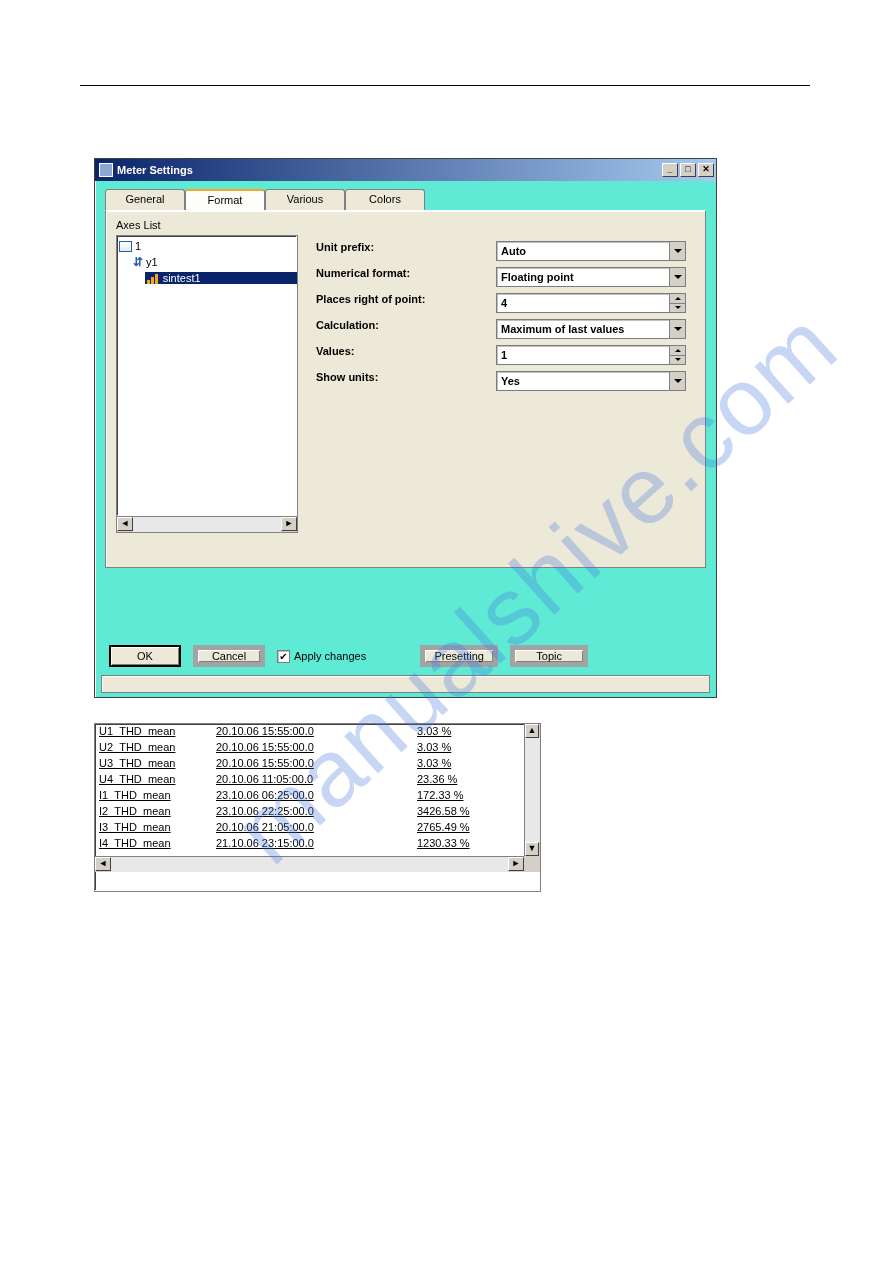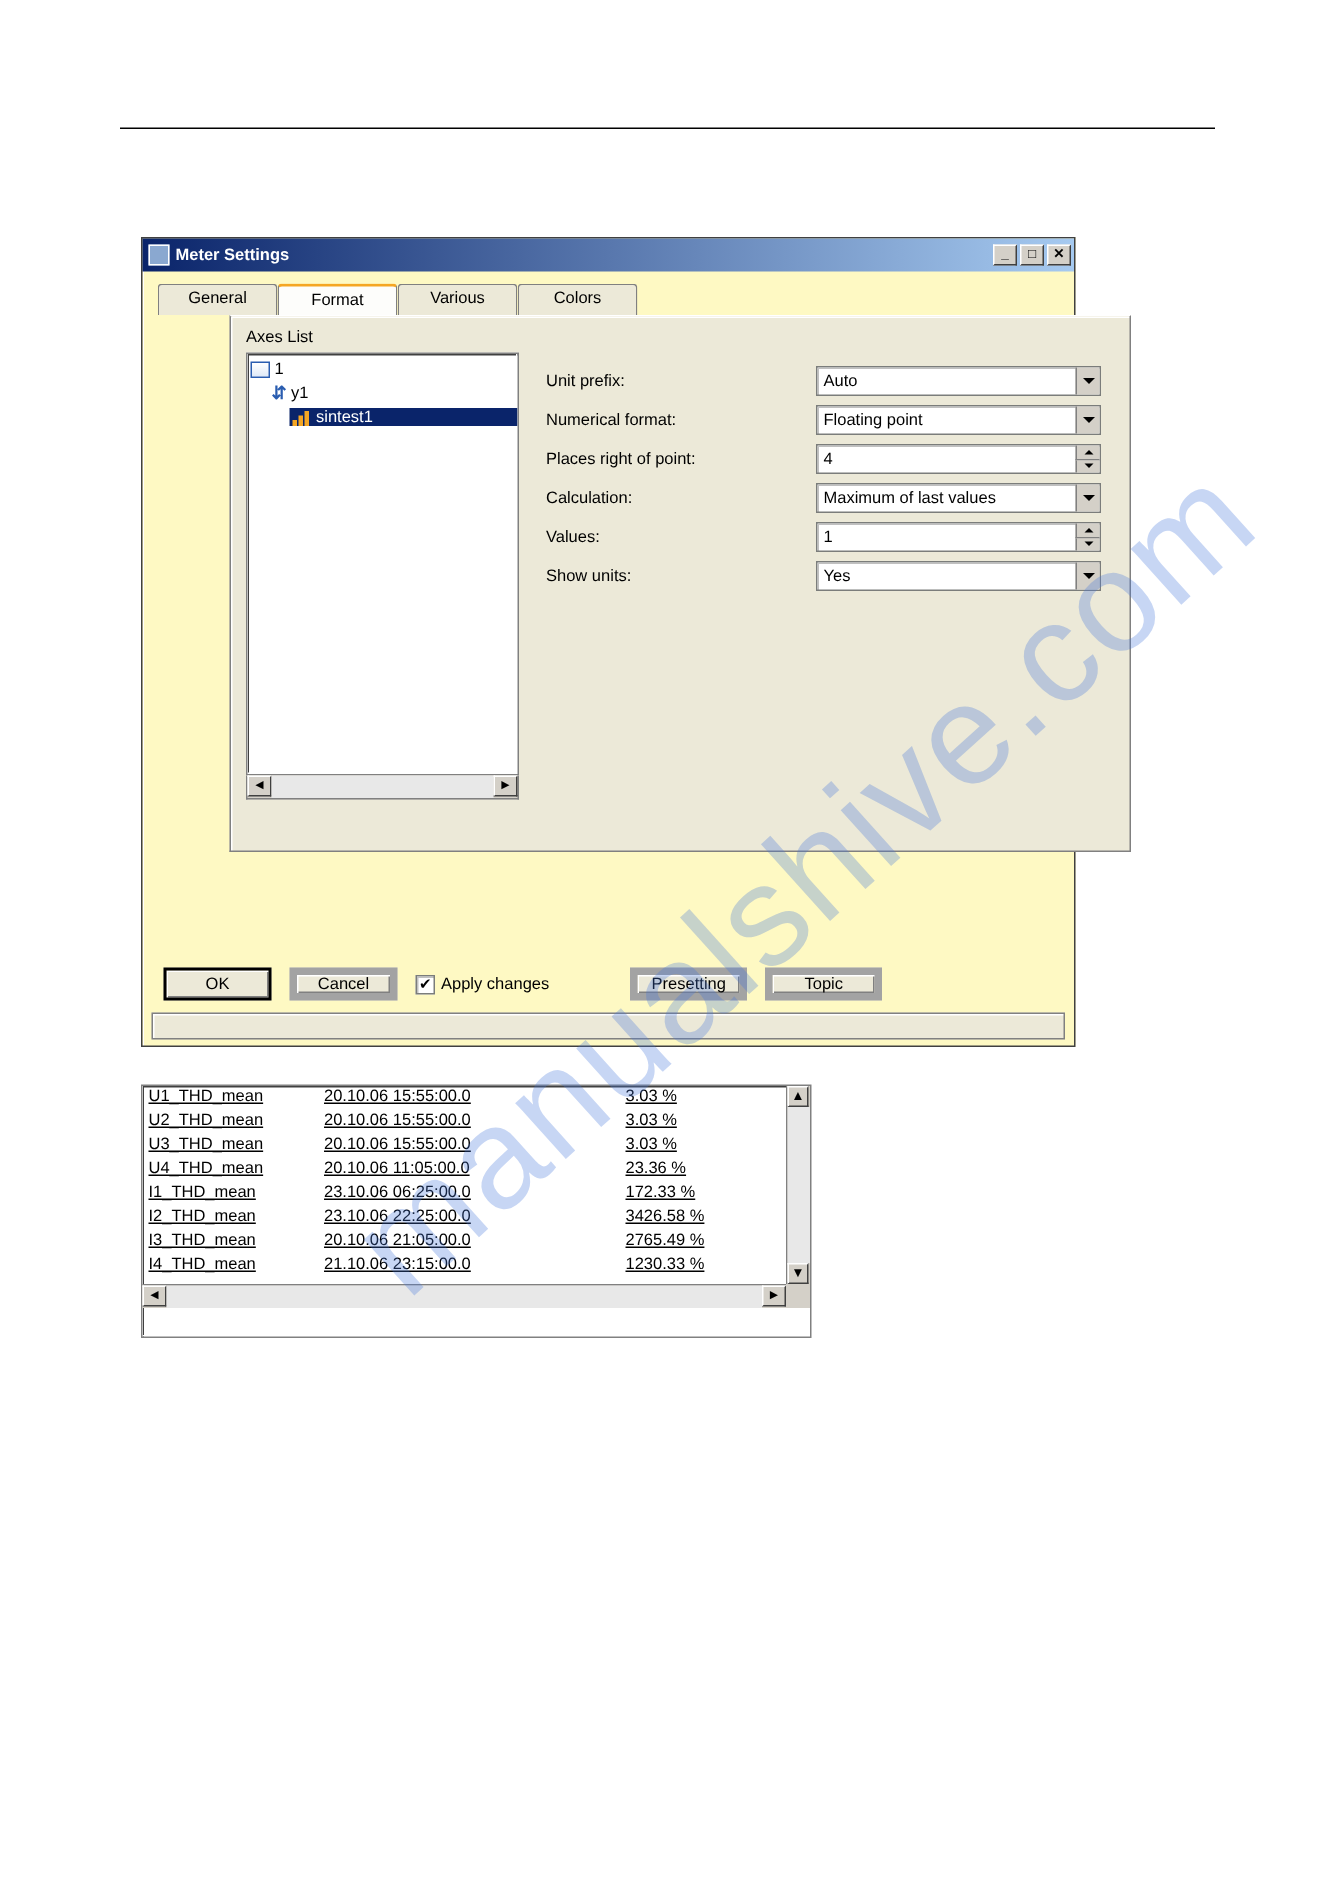--- a/index.html
+++ b/index.html
@@ -38,21 +38,21 @@
     text-align: center;
     line-height: 700px;
   }
   
   .dialog {
     position: absolute;
     left: 94px;
     top: 158px;
     width: 623px;
     height: 540px;
-    background: #fef9c3;
+    background: #5eead4;
     border: 1px solid #404040;
     box-shadow: 1px 1px 0 #fff inset;
   }
   .titlebar {
     height: 22px;
     background: linear-gradient(to right, #0a246a, #a6caf0);
     color: #fff;
     display: flex;
     align-items: center;
     padding: 0 2px 0 4px;
@@ -109,21 +109,20 @@
   .tab-panel {
     border:1px solid #808080;
     border-top:1px solid #fff;
     background:#ece9d8;
     width:601px;
     height:358px;
     margin-top:-1px;
     padding:8px 10px;
     box-shadow: inset 1px 1px 0 #fff;
     position:relative;
-    margin-left:48px;
   }
   .axes-label { font-size:11px; margin-bottom:4px;}
   .tree {
     width:182px; height:282px;
     background:#fff;
     border:1px solid #808080;
     box-shadow: inset -1px -1px 0 #fff, inset 1px 1px 0 #404040;
     padding:2px 0 0 2px;
     overflow:hidden;
     font-size:11px;
@@ -141,21 +140,21 @@
   .ico-bars span:nth-child(3){left:8px;height:10px;}
   .tree-hscroll{
     width:182px;height:16px;background:#d4d0c8;border:1px solid #808080;border-top:none;display:flex;
   }
   .sbtn{width:16px;height:14px;background:#d4d0c8;border:1px solid #fff;border-right-color:#404040;border-bottom-color:#404040;font-size:9px;text-align:center;line-height:11px;}
   .strack{flex:1;background:#e8e8e8;}
   .form-area{
     position:absolute;
     left:210px; top:30px; width:380px;
   }
-  .frow{display:flex;align-items:center;height:26px;}
+  .frow{display:flex;height:26px;font-weight:bold;}
   .flabel{width:180px;font-size:11px;}
   .sel{
     width:190px;height:20px;background:#fff;border:1px solid #7b7d7b;
     box-shadow: inset 1px 1px 0 #c0c0c0;
     display:flex;align-items:center;padding:0 0 0 4px;font-size:11px;position:relative;
   }
   .sel .dd{position:absolute;right:0;top:0;width:16px;height:18px;background:#d4d0c8;border-left:1px solid #808080;display:flex;align-items:center;justify-content:center;}
   .tri-down{width:0;height:0;border-left:4px solid transparent;border-right:4px solid transparent;border-top:4px solid #000;}
   .spin{
     width:190px;height:20px;background:#fff;border:1px solid #7b7d7b;

